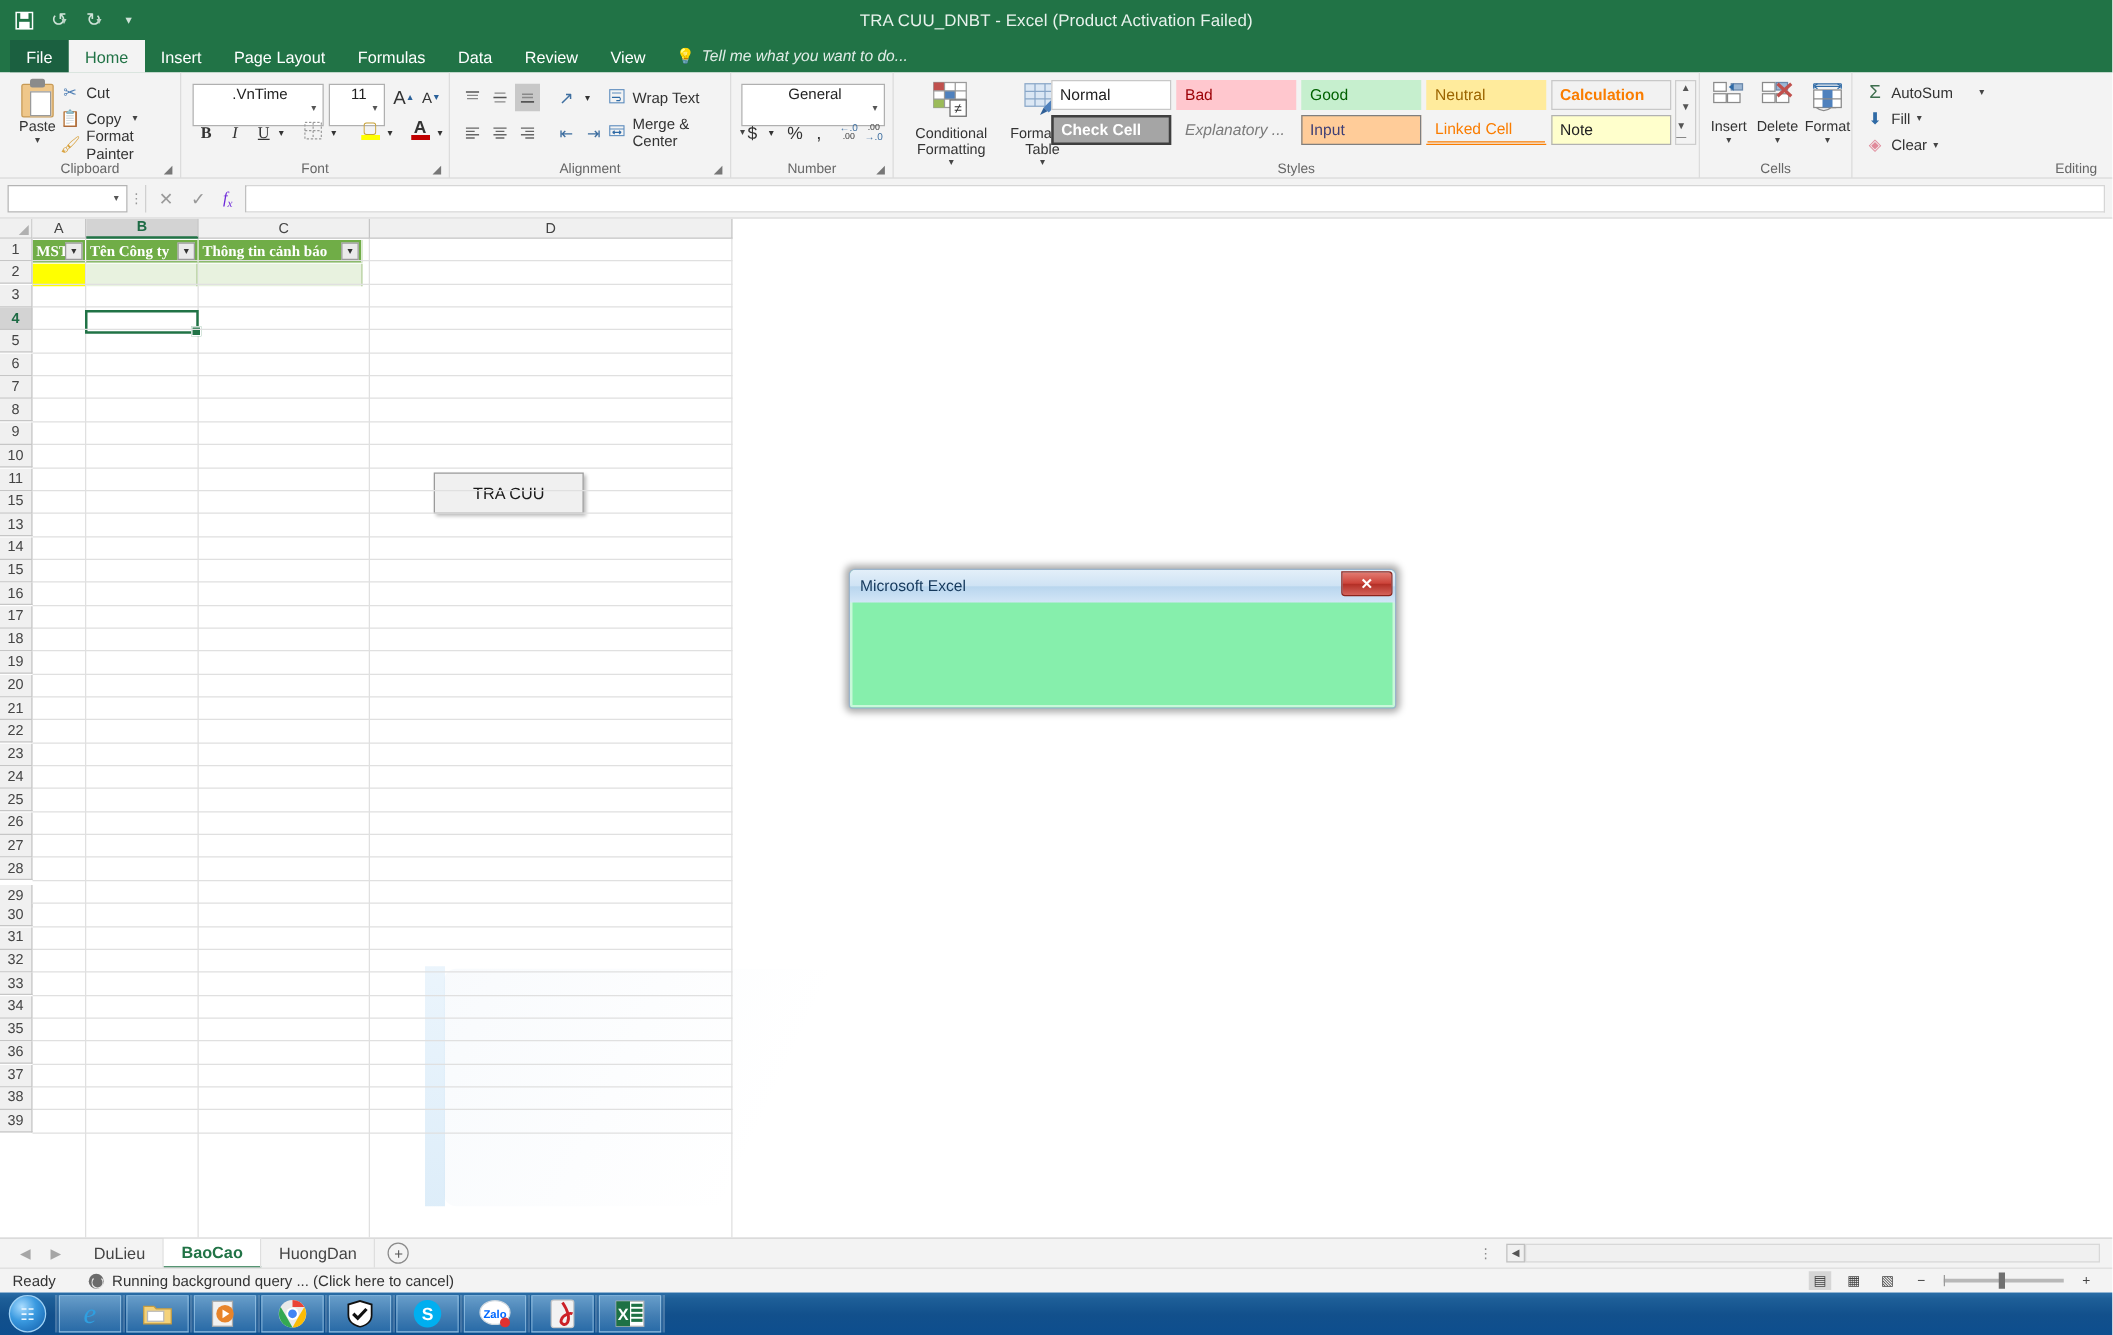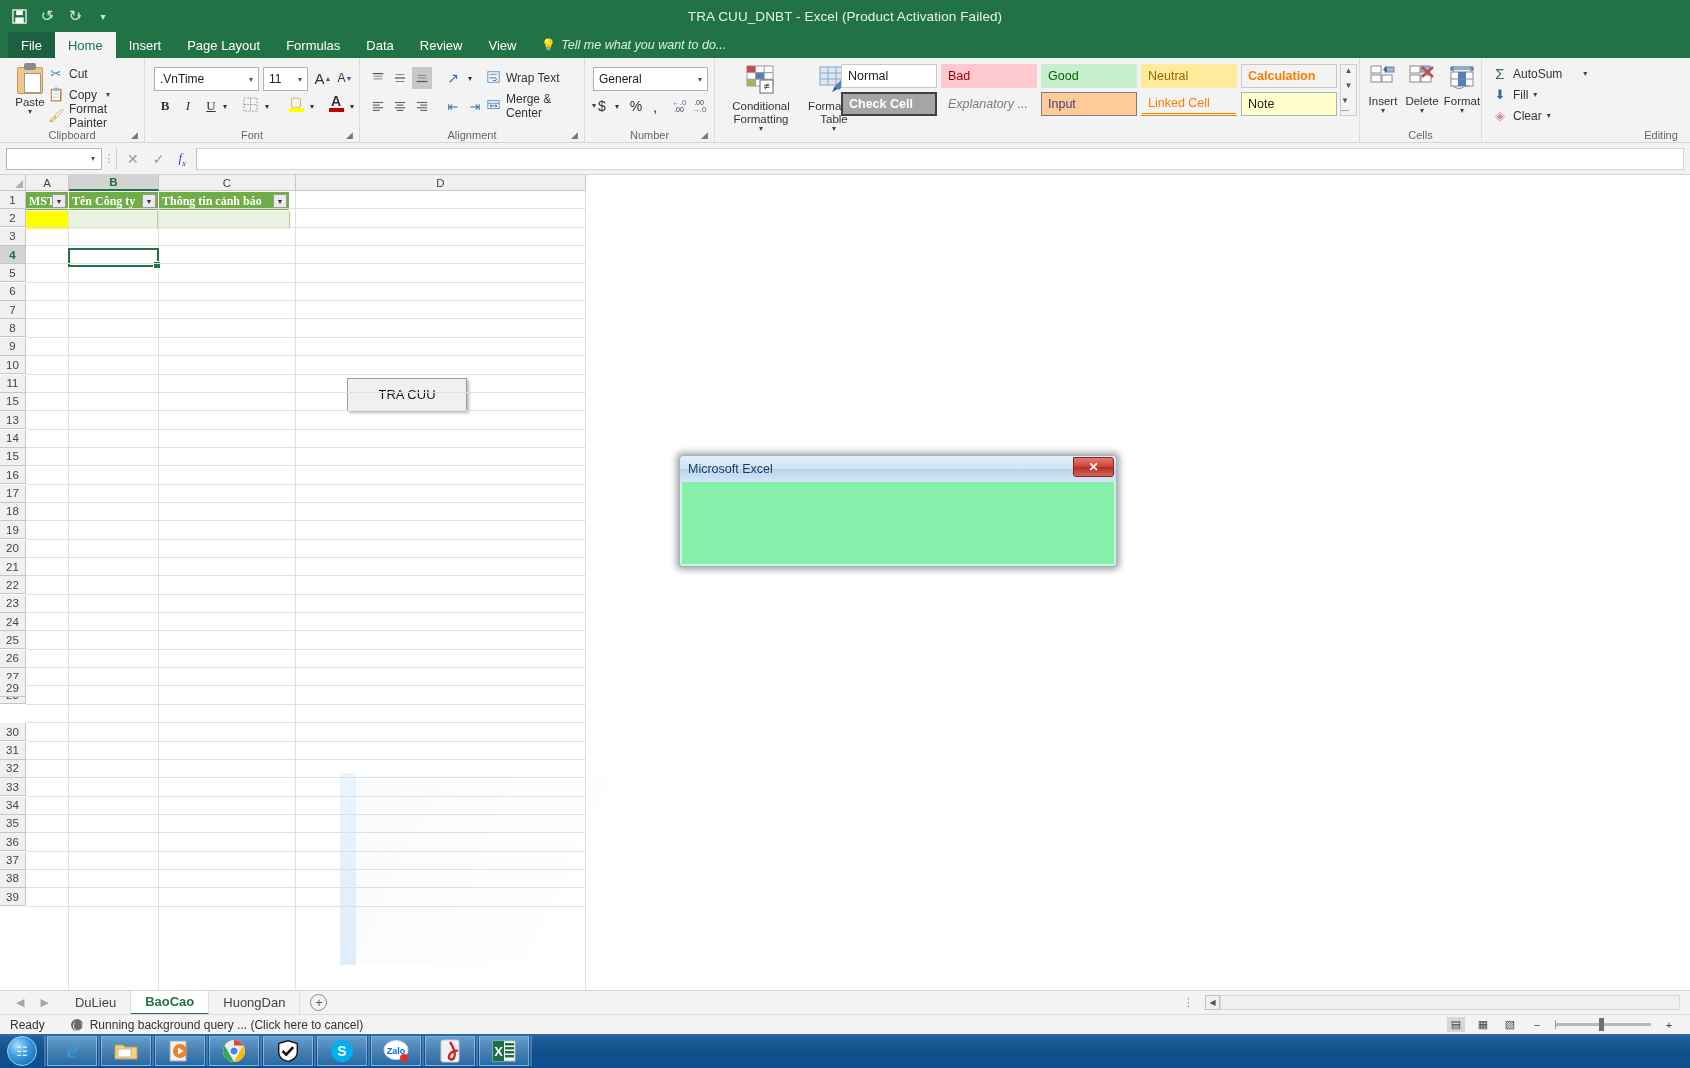--- a/index.html
+++ b/index.html
@@ -90,22 +90,22 @@
   .mini-caret { font-size: 8px; color: #444; line-height: 6px; }
   .clip-item {
     position: absolute; display: flex; align-items: center; gap: 5px;
     font-size: 12px; color: #333; height: 19px;
   }
   .ci-ico { width: 16px; text-align: center; font-size: 13px; }
 
   
   .fontbox {
     position: absolute; display: flex; align-items: center;
-    background: #fff; border: 1px solid #b0b0b0; height: 24px;
-    font-size: 12px; color: #222; padding: 0 2px 0 5px;
+    background: #fff; border: 1px solid #b0b0b0; height: 34px;
+    font-size: 12px; color: #222; padding: 0 2px 0 5px; flex-direction: column;
   }
   .fb-caret { margin-left: auto; font-size: 8px; color: #555; padding: 0 3px; }
   .ftool {
     position: absolute; display: flex; align-items: center; justify-content: center;
     height: 22px; font-size: 13px; color: #333;
   }
   .lbl-ib { font-size: 12px; color: #333; }
 
   
   .style-cell {
@@ -645,20 +645,21 @@
       <div class="style-cell sc-note" style="left:526px; top:34px;">
         <span>Note</span>
       </div>
 
       <div class="gallery-scroll" style="left:625px; top:6px; height:52px;">
         <span>▲</span>
         <span>▼</span>
         <span>▼—</span>
       </div>
 
+      <div class="rgl">Styles</div>
     </div>
 
     <div class="rgroup" style="left:1360px; width:122px;">
       <div class="bigbtn" style="left:4px; top:6px; width:38px;">
         <span>
           <svg width="30" height="28" viewBox="0 0 30 28">
             <rect x="3" y="2" width="10" height="7" fill="#fff" stroke="#8a8a8a"></rect>
             <rect x="3" y="11" width="10" height="7" fill="#fff" stroke="#8a8a8a"></rect>
             <rect x="14" y="11" width="10" height="7" fill="#fff" stroke="#8a8a8a"></rect>
             <rect x="17" y="3" width="9" height="5" fill="#9cb7d4" stroke="#6a88ab"></rect>
@@ -865,21 +866,21 @@
         </div>
         <div class="rowhead" style="top: 474.75px;">
           <span>26</span>
         </div>
         <div class="rowhead" style="top: 493.1px;">
           <span>27</span>
         </div>
         <div class="rowhead" style="top: 511.45px;">
           <span>28</span>
         </div>
-        <div class="rowhead" style="top: 504px;">
+        <div class="rowhead" style="top: 533px;">
           <span>29</span>
         </div>
         <div class="rowhead" style="top: 548.15px;">
           <span>30</span>
         </div>
         <div class="rowhead" style="top: 566.5px;">
           <span>31</span>
         </div>
         <div class="rowhead" style="top: 584.85px;">
           <span>32</span>

